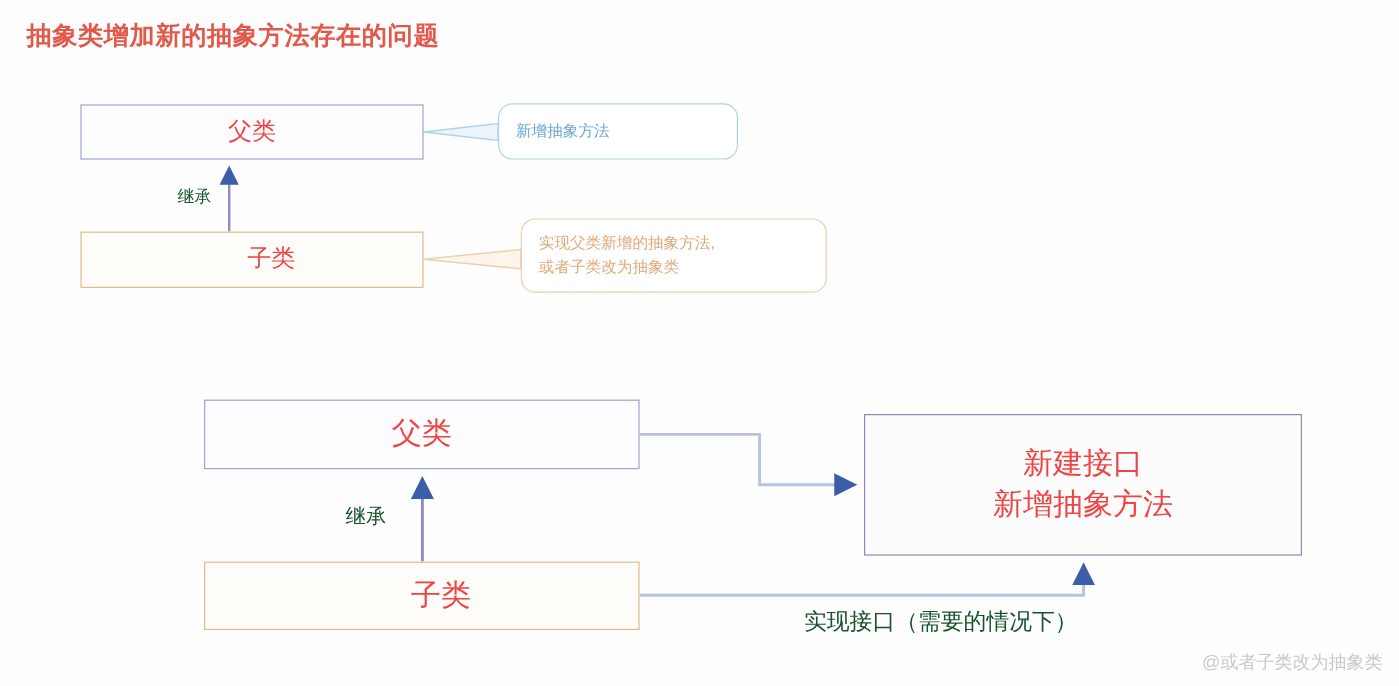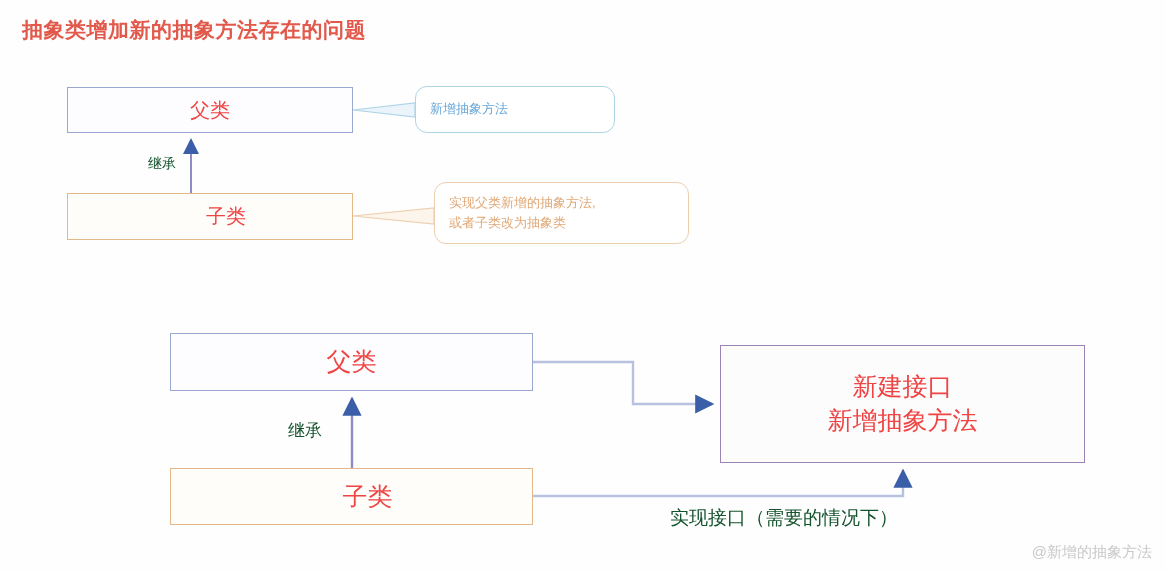--- a/index.html
+++ b/index.html
@@ -201,15 +201,15 @@
 
   <div class="box box-purple" id="bt-iface">
     <span>新建接口</span>
     <span>新增抽象方法</span>
   </div>
 
   <div class="conn-label" id="bt-inherit-label">继承</div>
 
   <div class="conn-label" id="bt-impl-label">实现接口（需要的情况下）</div>
 
-  <div class="watermark">@新增的抽象方法</div>
+  <div class="watermark">@或者子类改为抽象类</div>
 
 </div>
 
 </body></html>

